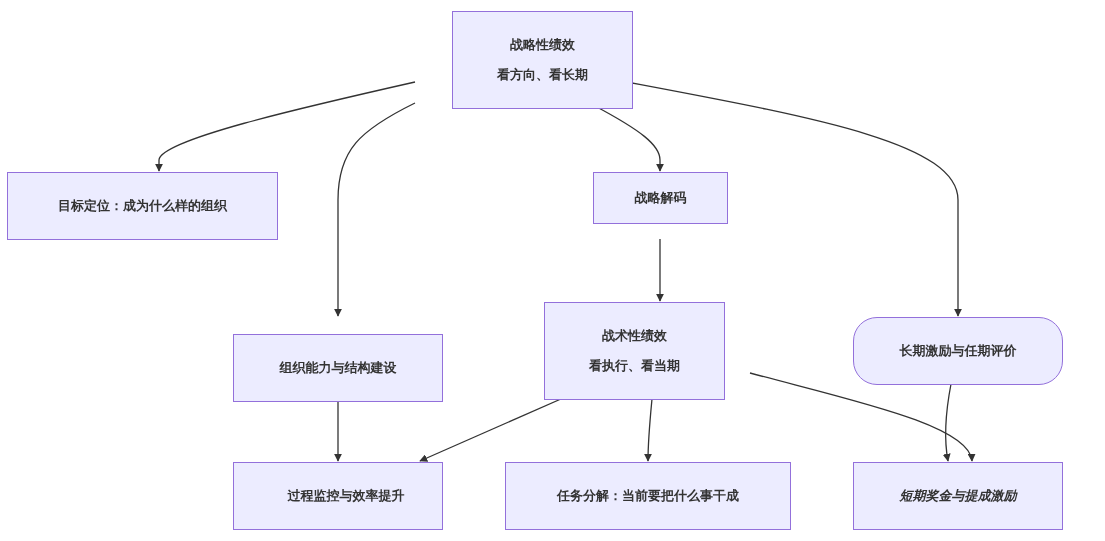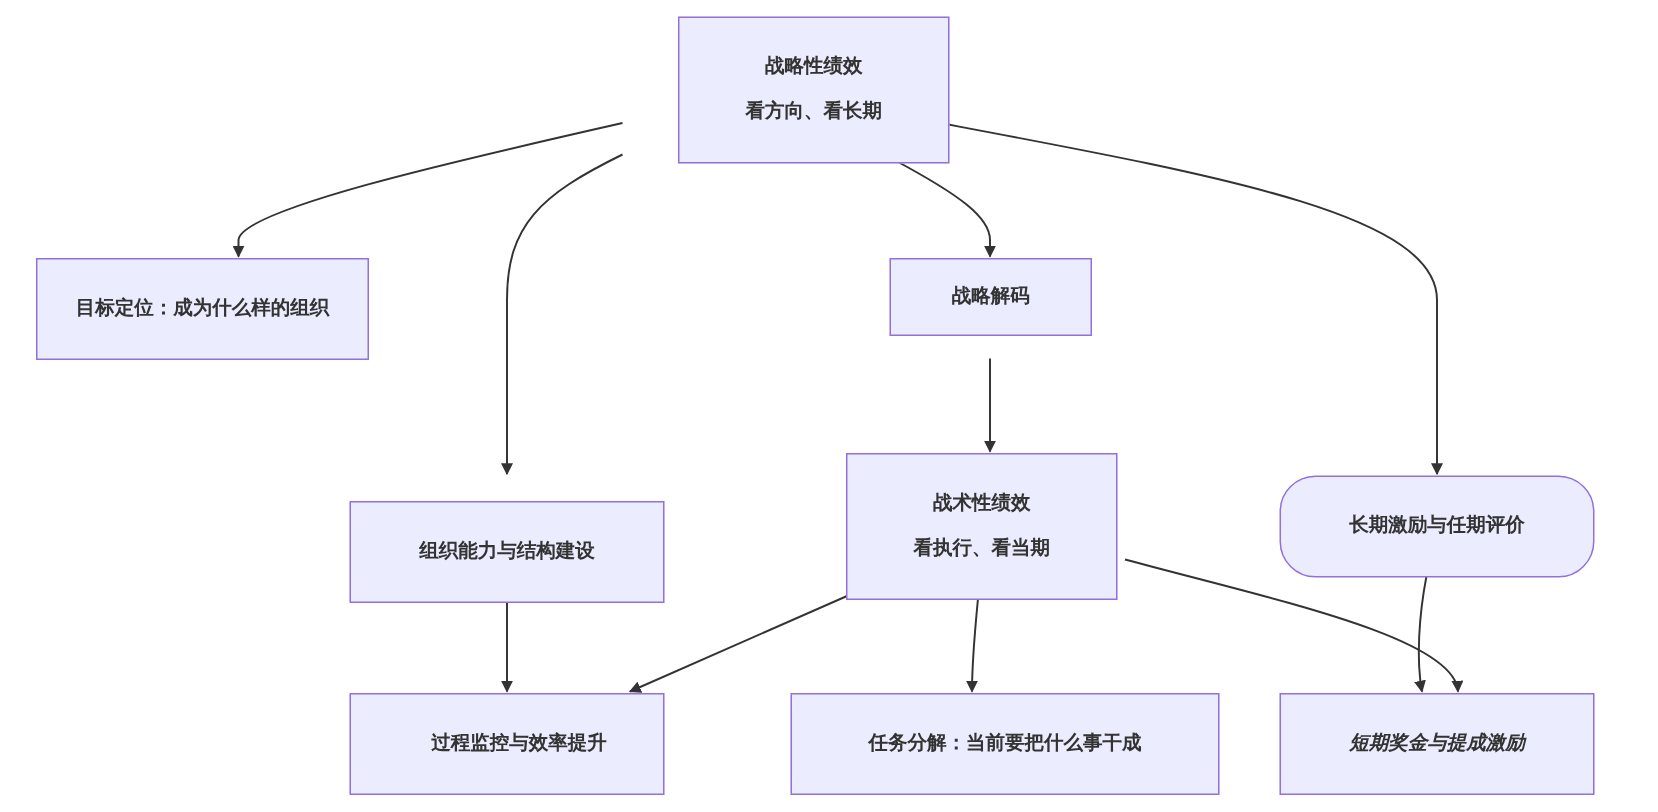--- a/index.html
+++ b/index.html
@@ -33,44 +33,44 @@
   <path class="edge" d="M652,399 C650,420 648,440 648,461" marker-end="url(#arrow)"></path>
   <path class="edge" d="M750,373 C850,400 970,425 972,461" marker-end="url(#arrow)"></path>
   <path class="edge" d="M951,384 C946,410 944,440 948,461" marker-end="url(#arrow)"></path>
 </svg>
 
 <div class="node" style="left:415px; top:11px; width:181px; height:98px;margin-left:37px;">
   <div class="line">战略性绩效</div>
   <div class="line">看方向、看长期</div>
 </div>
 
-<div class="node" style="left:24px; top:172px; width:222px; height:68px;">
+<div class="node" style="left:7px; top:172px; width:271px; height:68px;">
   <div class="line">目标定位：成为什么样的组织</div>
 </div>
 
 <div class="node" style="left:593px; top:172px; width:135px; height:52px;">
   <div class="line">战略解码</div>
 </div>
 
 <div class="node" style="left:233px; top:334px; width:210px; height:68px;">
   <div class="line">组织能力与结构建设</div>
 </div>
 
-<div class="node" style="left:564px; top:302px; width:181px; height:98px;">
+<div class="node" style="left:544px; top:302px; width:181px; height:98px;">
   <div class="line">战术性绩效</div>
   <div class="line">看执行、看当期</div>
 </div>
 
 <div class="node" style="left:853px; top:317px; width:210px; height:68px;border-radius:24px;">
   <div class="line">长期激励与任期评价</div>
 </div>
 
 <div class="node" style="left:233px; top:462px; width:210px; height:68px;padding-left:16px;">
   <div class="line">过程监控与效率提升</div>
 </div>
 
-<div class="node" style="left:505px; top:462px; width:286px; height:68px;margin-left:22px;">
+<div class="node" style="left:505px; top:462px; width:286px; height:68px;">
   <div class="line">任务分解：当前要把什么事干成</div>
 </div>
 
 <div class="node" style="left:853px; top:462px; width:210px; height:68px;font-style:italic;">
   <div class="line">短期奖金与提成激励</div>
 </div>
 
 </body></html>

